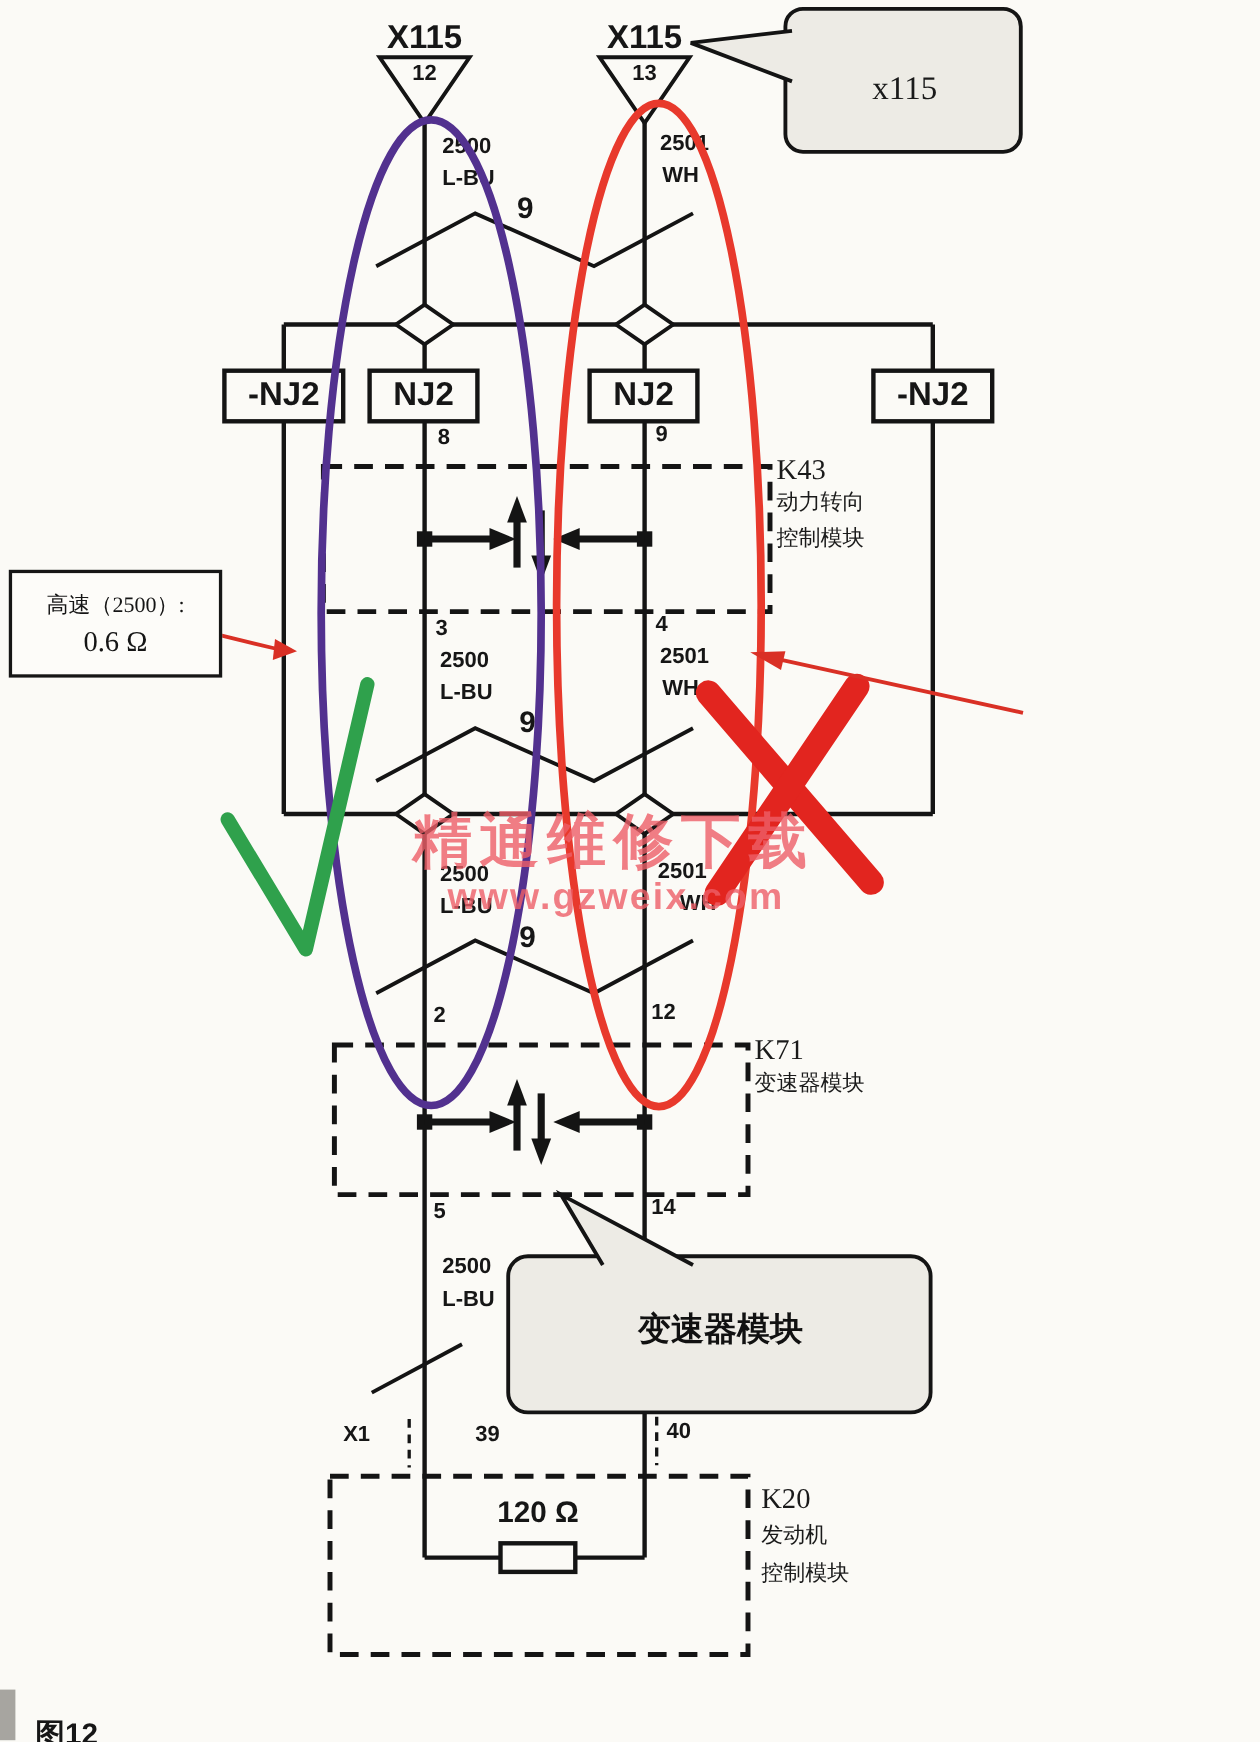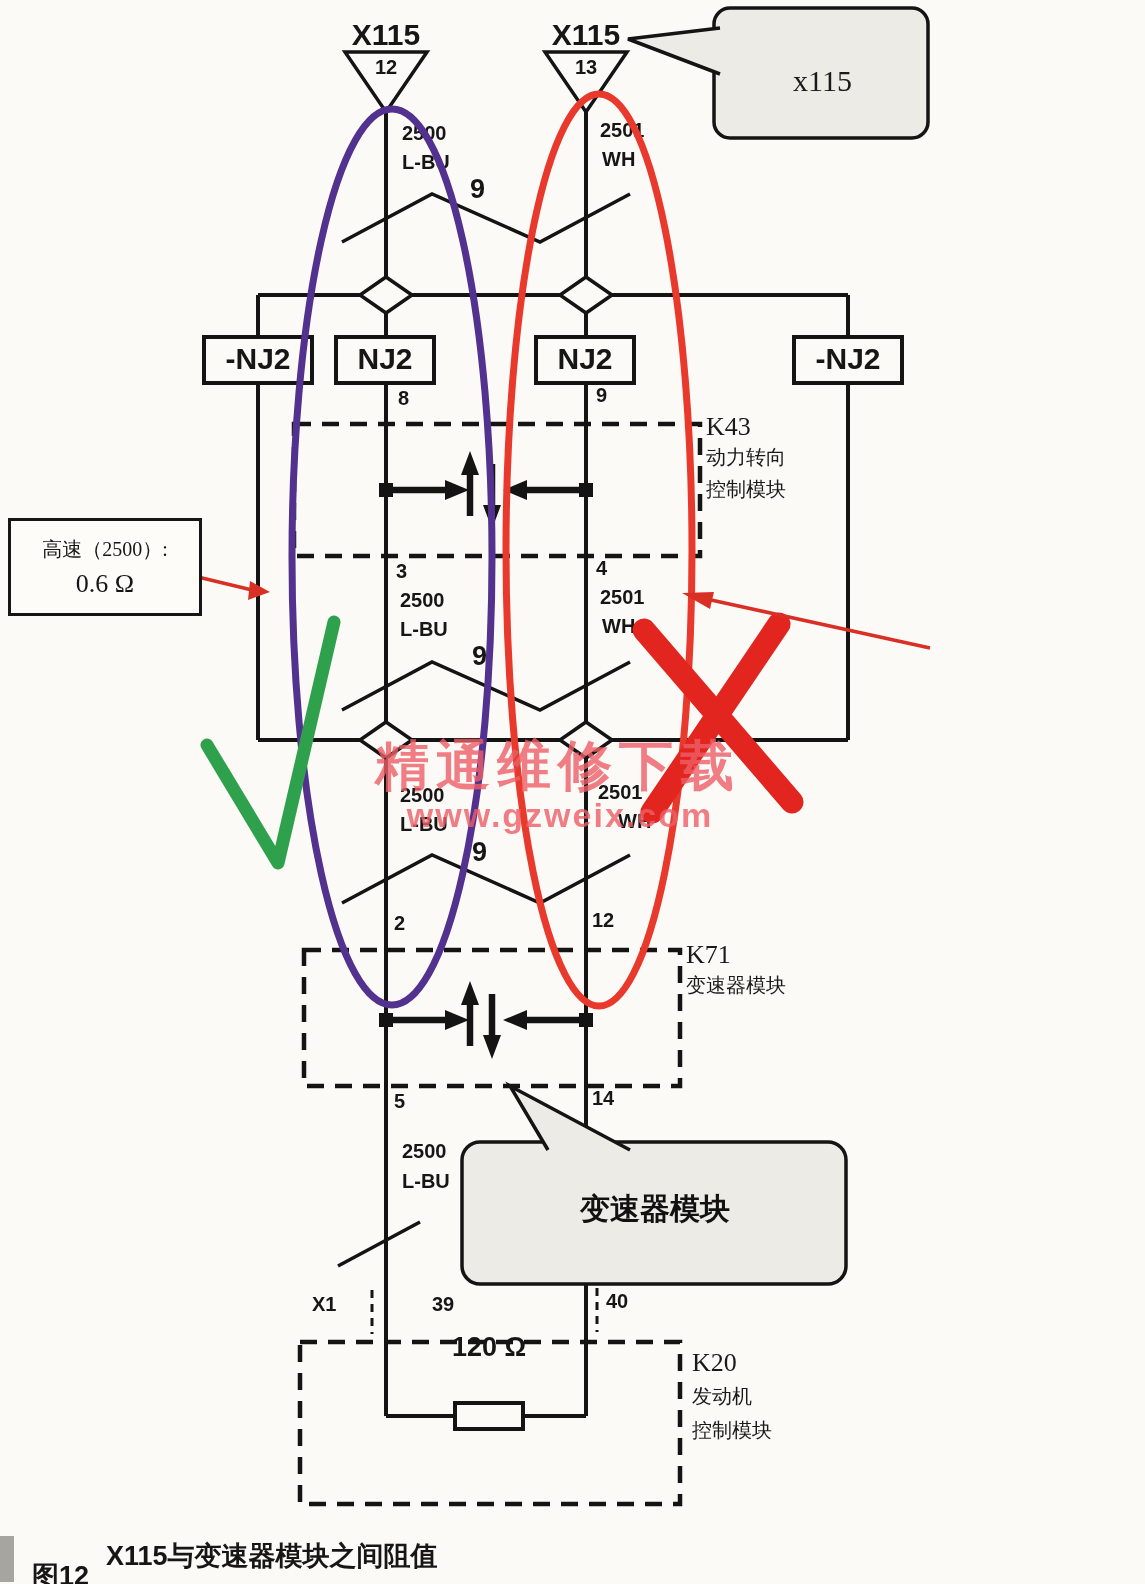--- a/index.html
+++ b/index.html
@@ -164,21 +164,21 @@
     <div class="t s28" style="left:402px;top:1171px;">L-BU</div>
 
     <div class="t s28" style="left:312px;top:1294px;">X1</div>
     <div class="t s28" style="left:400px;top:1294px;margin-left:32px;">39</div>
     <div class="t s28" style="left:606px;top:1291px;">40</div>
 
     <div class="ser s26 t" style="left:692px;top:1350px;font-weight:400;">K20</div>
     <div class="ser s24 t" style="left:692px;top:1386px;font-weight:400;">发动机</div>
     <div class="ser s24 t" style="left:692px;top:1420px;font-weight:400;">控制模块</div>
 
-    <div class="t s27" style="left:452px;top:1334px;">120 Ω</div>
+    <div class="t s27" style="left:452px;top:1362px;">120 Ω</div>
   </div>
 
   <svg class="layer" width="1145" height="1584" viewBox="0 0 1145 1584">
 
     <g>
       <rect x="714" y="8" width="214" height="130" rx="16" fill="#edebe5" stroke="#141414" stroke-width="3.5"></rect>
       <path d="M 720 28 L 628 39 L 720 74" fill="#edebe5" stroke="#141414" stroke-width="3.5"></path>
     </g>
 
     <g>
@@ -216,16 +216,15 @@
       <div class="s24">高速（2500）:</div>
       <div class="s26" style="margin-top:6px;">0.6 Ω</div>
     </div>
 
 
     <div class="t wm1 ctr" style="left:362px;top:738px;width:392px;">精通维修下载</div>
     <div class="t wm2 ctr" style="left:395px;top:798px;width:330px;">www.gzweix.com</div>
 
     <div class="tab"></div>
     <div class="t s27" style="left:32px;top:1535px;margin-top:28px;">图12</div>
-    <div class="t s27" style="left:106px;top:1543px;">X115与变速器模块之间阻值</div>
   </div>
 
 </div>
 
 </body></html>

